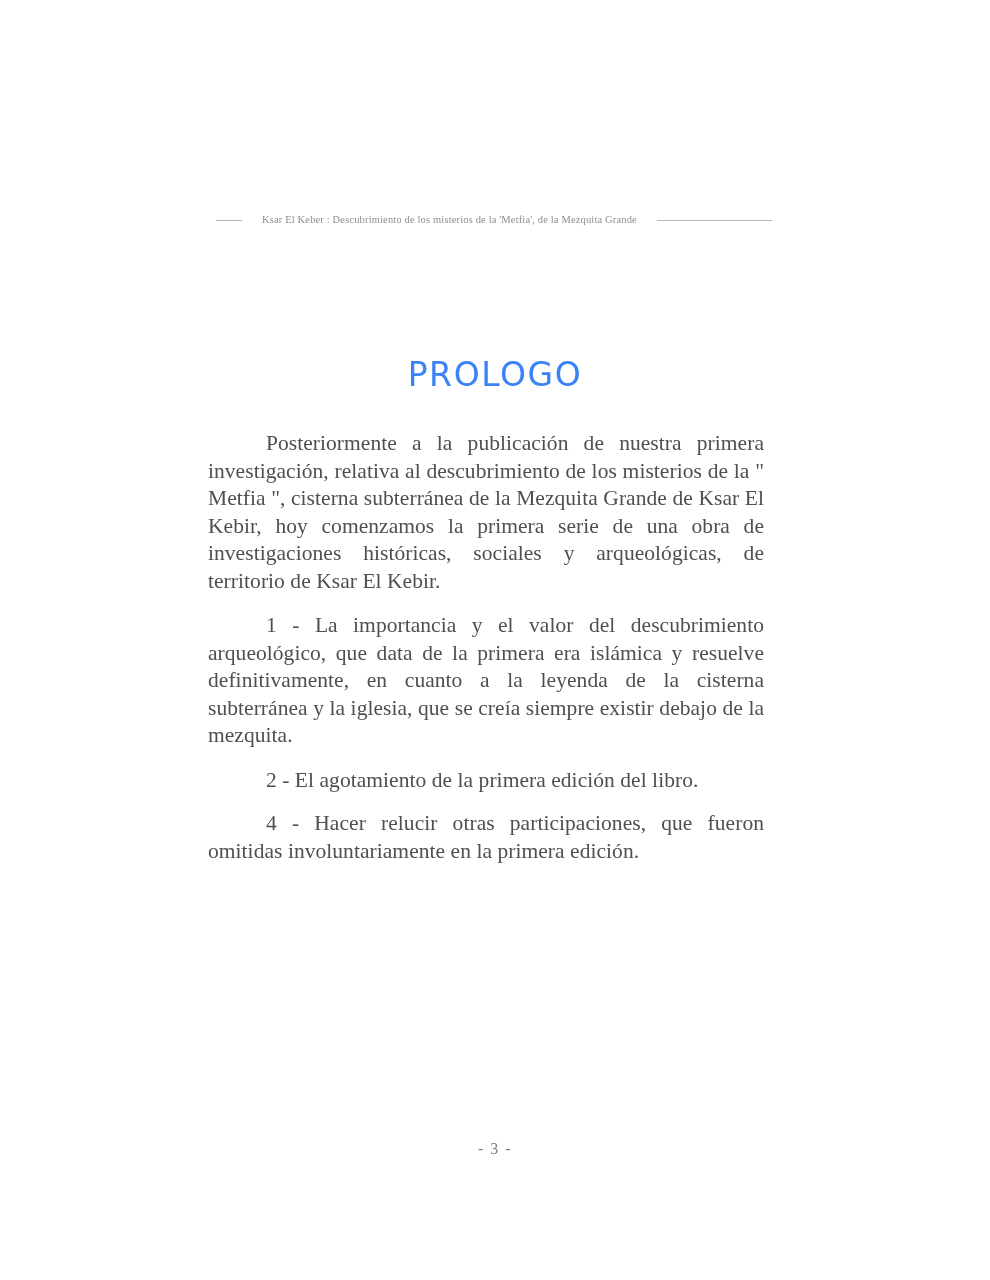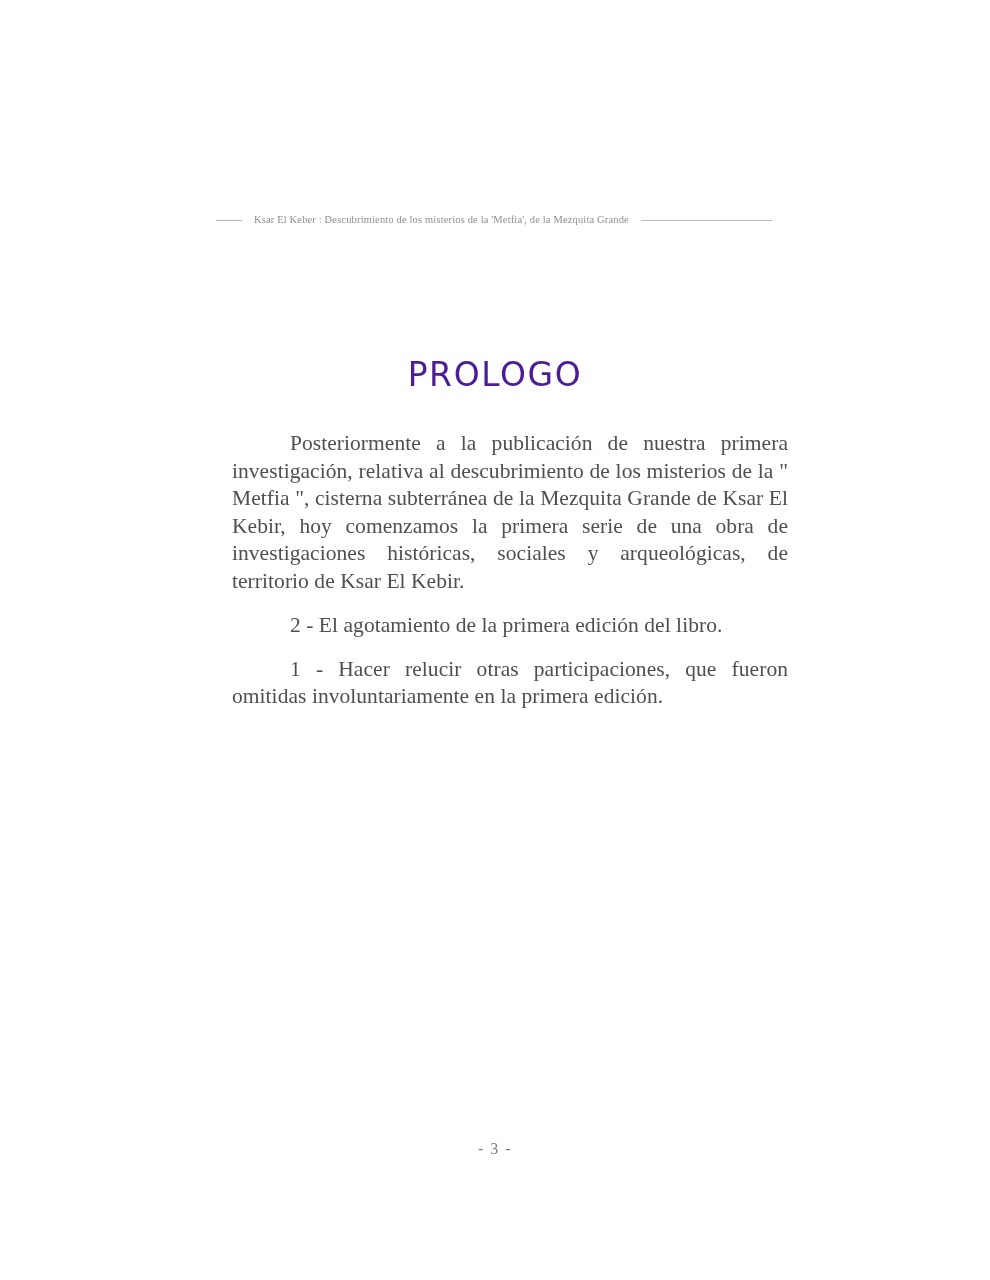--- a/index.html
+++ b/index.html
@@ -27,21 +27,21 @@
 
   
   .running-header {
     position: absolute;
     left: 216px;
     top: 211px;
     width: 556px;
     height: 18px;
     display: flex;
     align-items: center;
-    gap: 12px;
+    gap: 20px;
     white-space: nowrap;
   }
   .rule {
     height: 1px;
     background: #b4b4b4;
     flex: 0 0 auto;
   }
   .rule-left  { width: 26px; }
   .rule-right { flex: 1 1 auto; min-width: 10px; background: #b9b9b9; }
 
@@ -57,28 +57,28 @@
   .doc-title {
     position: absolute;
     left: 0;
     top: 333px;
     width: 990px;
     text-align: center;
     font-family: "DejaVu Sans", "Liberation Sans", sans-serif;
     font-size: 33px;
     font-weight: 400;
     letter-spacing: 1.6px;
-    color: #4c1d95;
+    color: #3b82f6;
     word-spacing: 2px;
   }
 
   
   .body-block {
     position: absolute;
-    left: 232px;
+    left: 208px;
     top: 430px;
     width: 556px;
   }
 
   .para {
     margin: 0 0 17px 0;
     text-align: justify;
     text-justify: inter-word;
     text-indent: 58px;
     font-size: 21.5px;
@@ -112,19 +112,20 @@
   <div class="running-header">
     <span class="rule rule-left"></span>
     <span class="header-text">Ksar El Keber : Descubrimiento de los misterios  de  la 'Metfia',  de la Mezquita Grande</span>
     <span class="rule rule-right"></span>
   </div>
 
   <h1 class="doc-title">PROLOGO</h1>
 
   <div class="body-block">
     <p class="para">Posteriormente a la publicación de nuestra primera investigación, relativa al descubrimiento de los misterios de la " Metfia ", cisterna subterránea de la Mezquita Grande de Ksar El Kebir, hoy comenzamos la primera serie de una obra de investigaciones históricas, sociales y arqueológicas, de territorio de Ksar El Kebir.</p>
+    <p class="para">1 - La importancia y el valor del descubrimiento arqueológico, que data de la primera era islámica y resuelve definitivamente, en cuanto a la leyenda de la cisterna subterránea y la iglesia, que se creía siempre existir debajo de la mezquita.</p>
     <p class="para para-tight">2 - El agotamiento de la primera edición del libro.</p>
-    <p class="para">1 - Hacer relucir otras participaciones, que fueron omitidas involuntariamente en la primera edición.</p>
+    <p class="para">4 - Hacer relucir otras participaciones, que fueron omitidas involuntariamente en la primera edición.</p>
   </div>
 
   <div class="folio">- 3 -</div>
 
 </div>
 
 </body></html>

